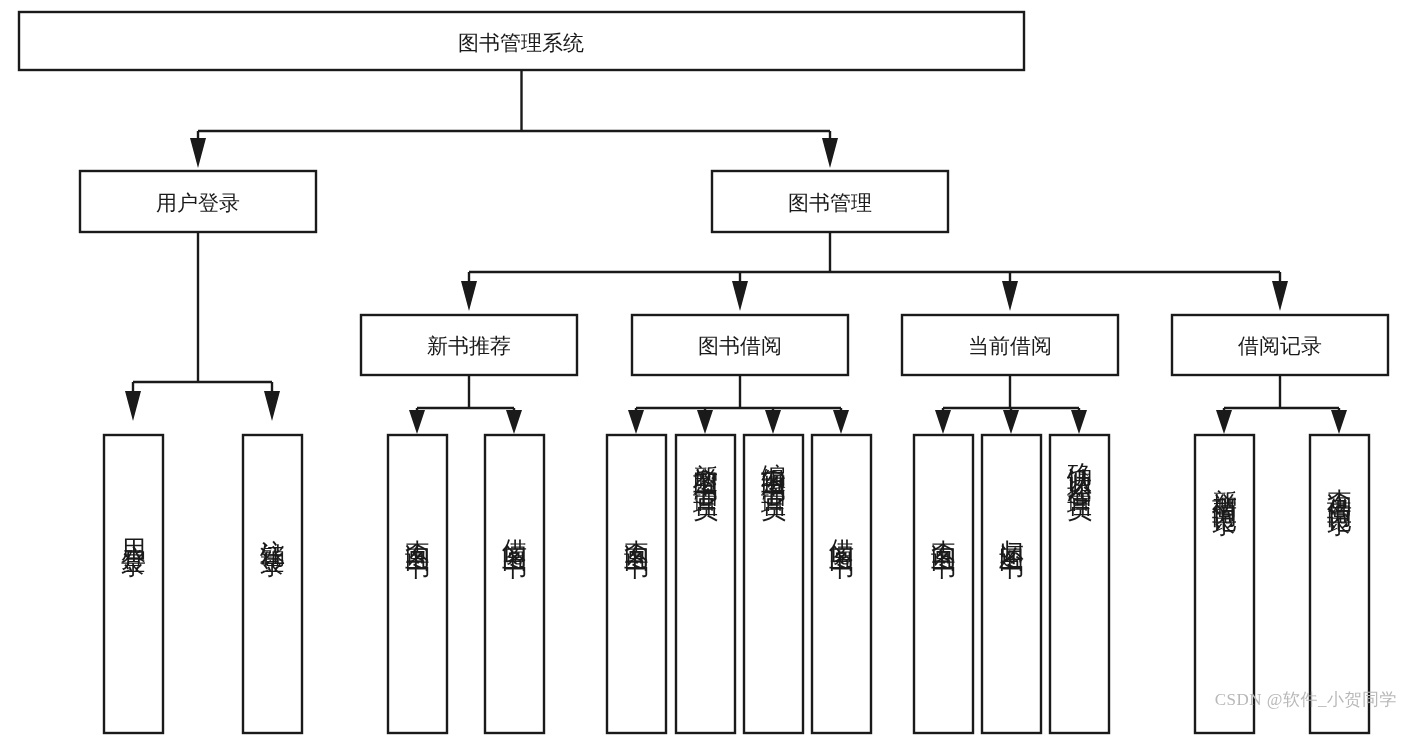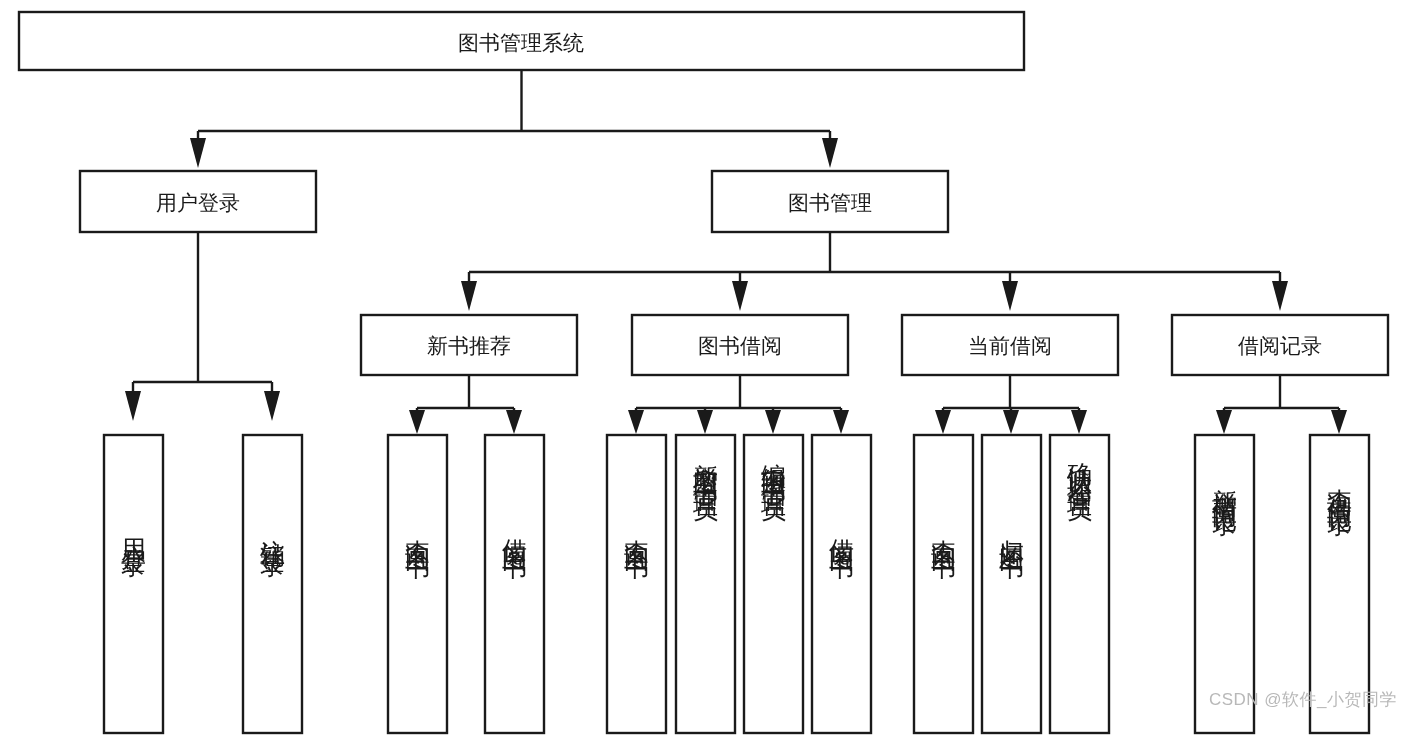--- a/index.html
+++ b/index.html
@@ -57,21 +57,21 @@
     line-height: 1.0;
     letter-spacing: 5px;
     color: #1a1a1a;
     white-space: nowrap;
     pointer-events: none;
   }
   .watermark {
     position: absolute;
     right: 8px;
     bottom: 6px;
-    font-family: Liberation Sans, sans-serif;
+    font-family: Liberation Serif, serif;
     font-size: 17px;
     color: #b8b8b8;
     white-space: nowrap;
     letter-spacing: 0.5px;
   }
 </style>
 </head>
 <body>
 
 <div id="diagram-root">

